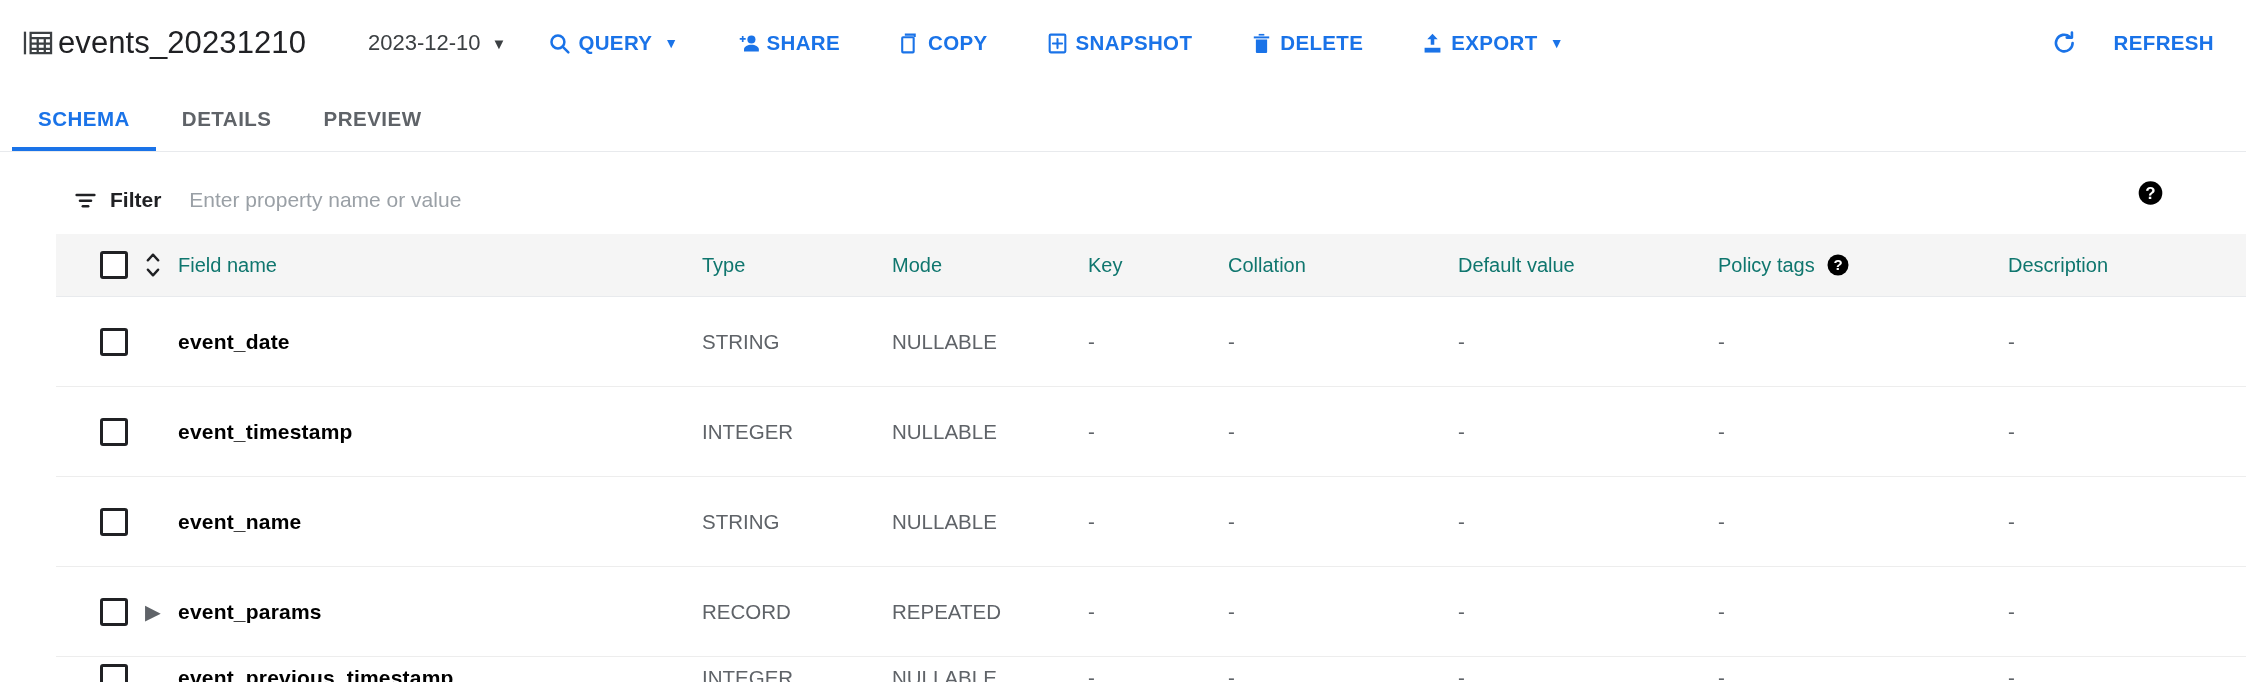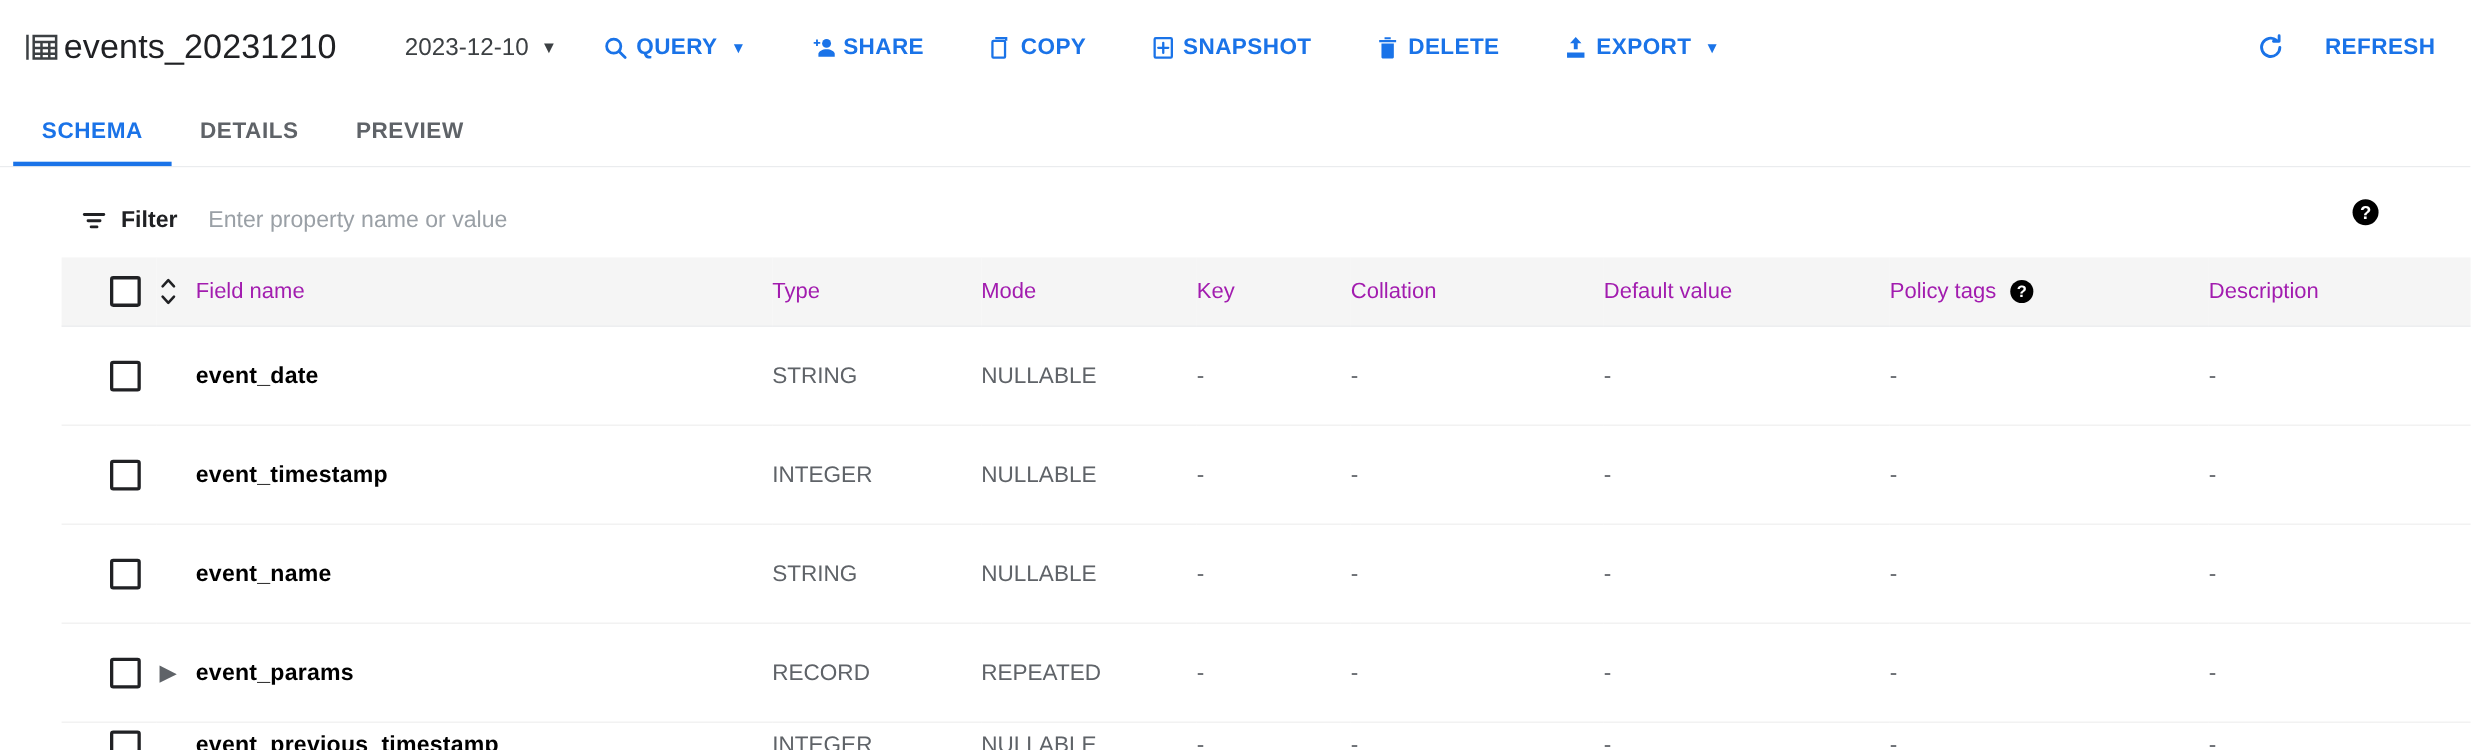--- a/index.html
+++ b/index.html
@@ -191,21 +191,21 @@
   .schema-table {
     width: 2052px;
     border-collapse: collapse;
     table-layout: fixed;
   }
   .schema-table thead tr { background: #f5f5f5; }
   .schema-table th {
     height: 62px;
     font-size: 20px;
     font-weight: 400;
-    color: #a21caf;
+    color: #0f766e;
     text-align: left;
     padding: 0;
     vertical-align: middle;
     border-bottom: 1px solid #e8eaed;
   }
   .schema-table td {
     height: 89px;
     font-size: 20.5px;
     color: #5f6368;
     padding: 0;

